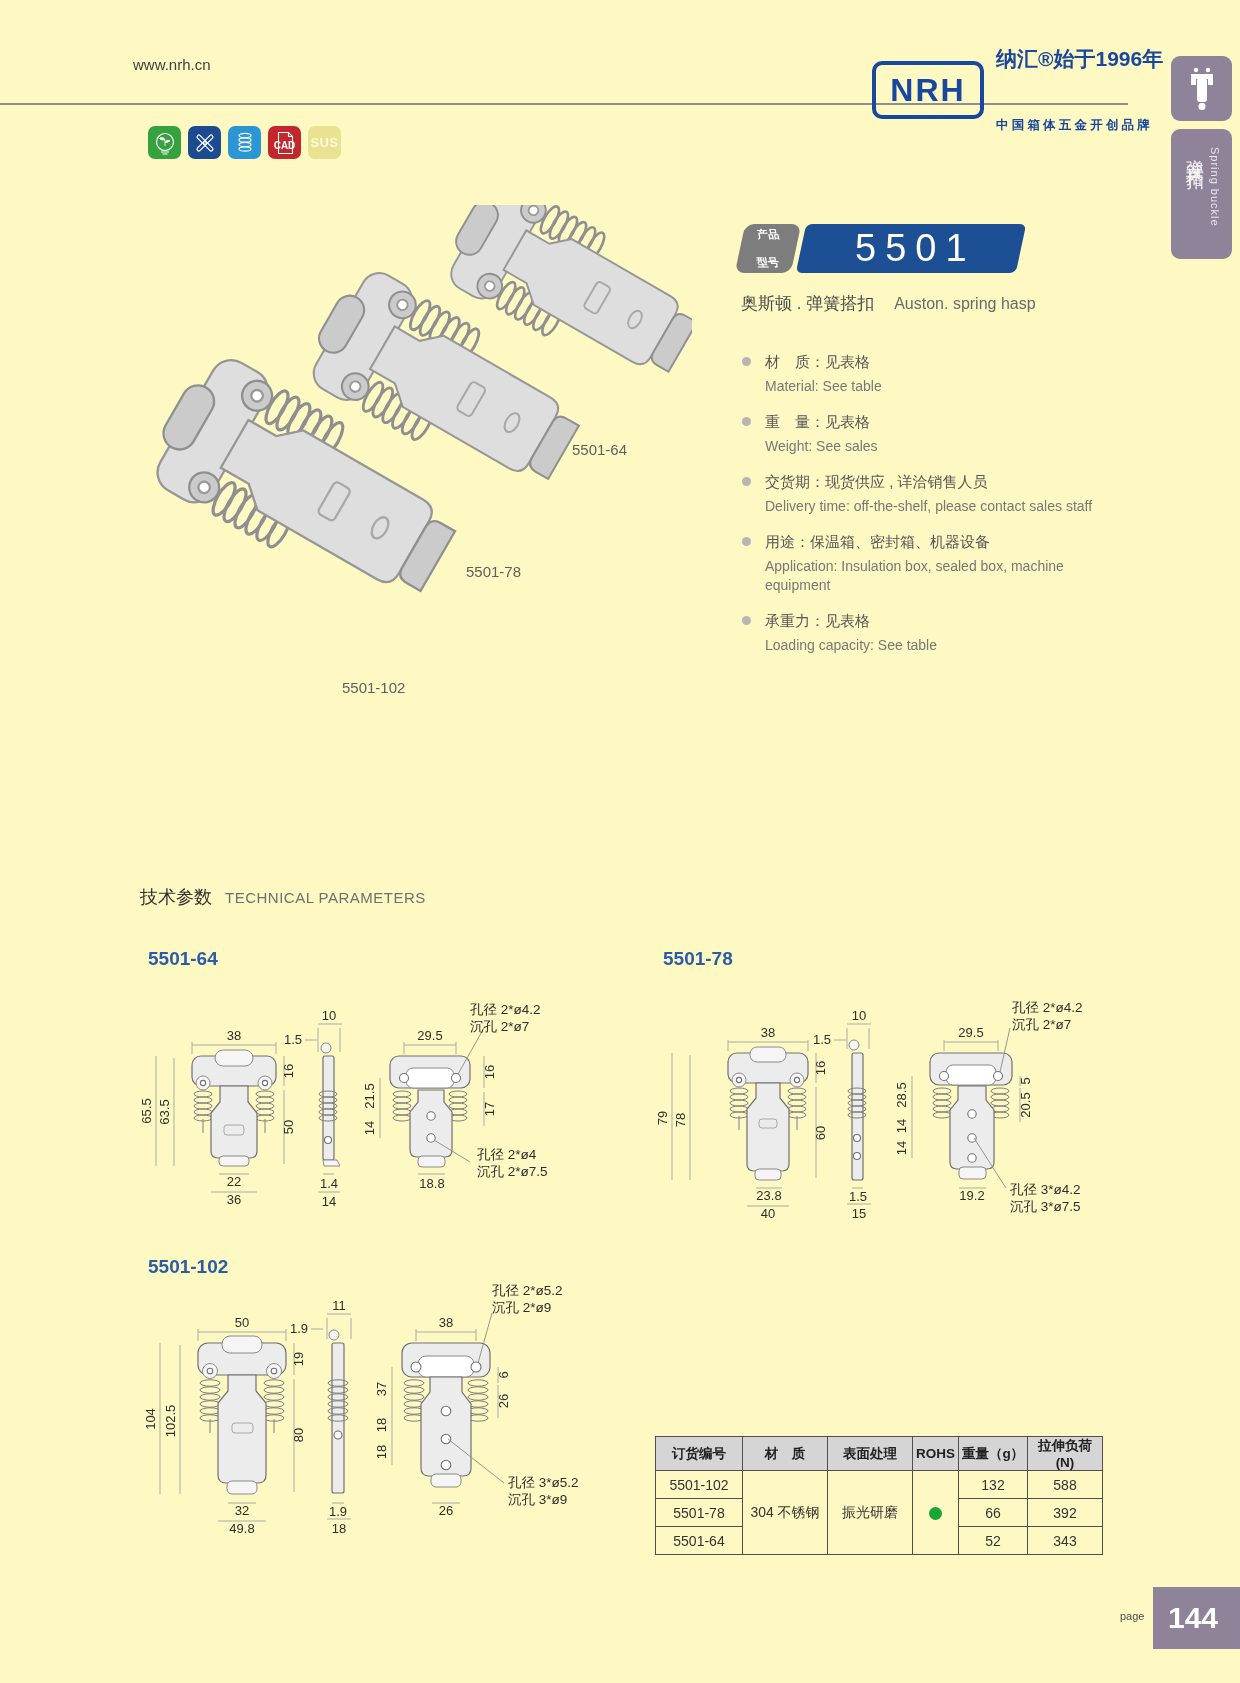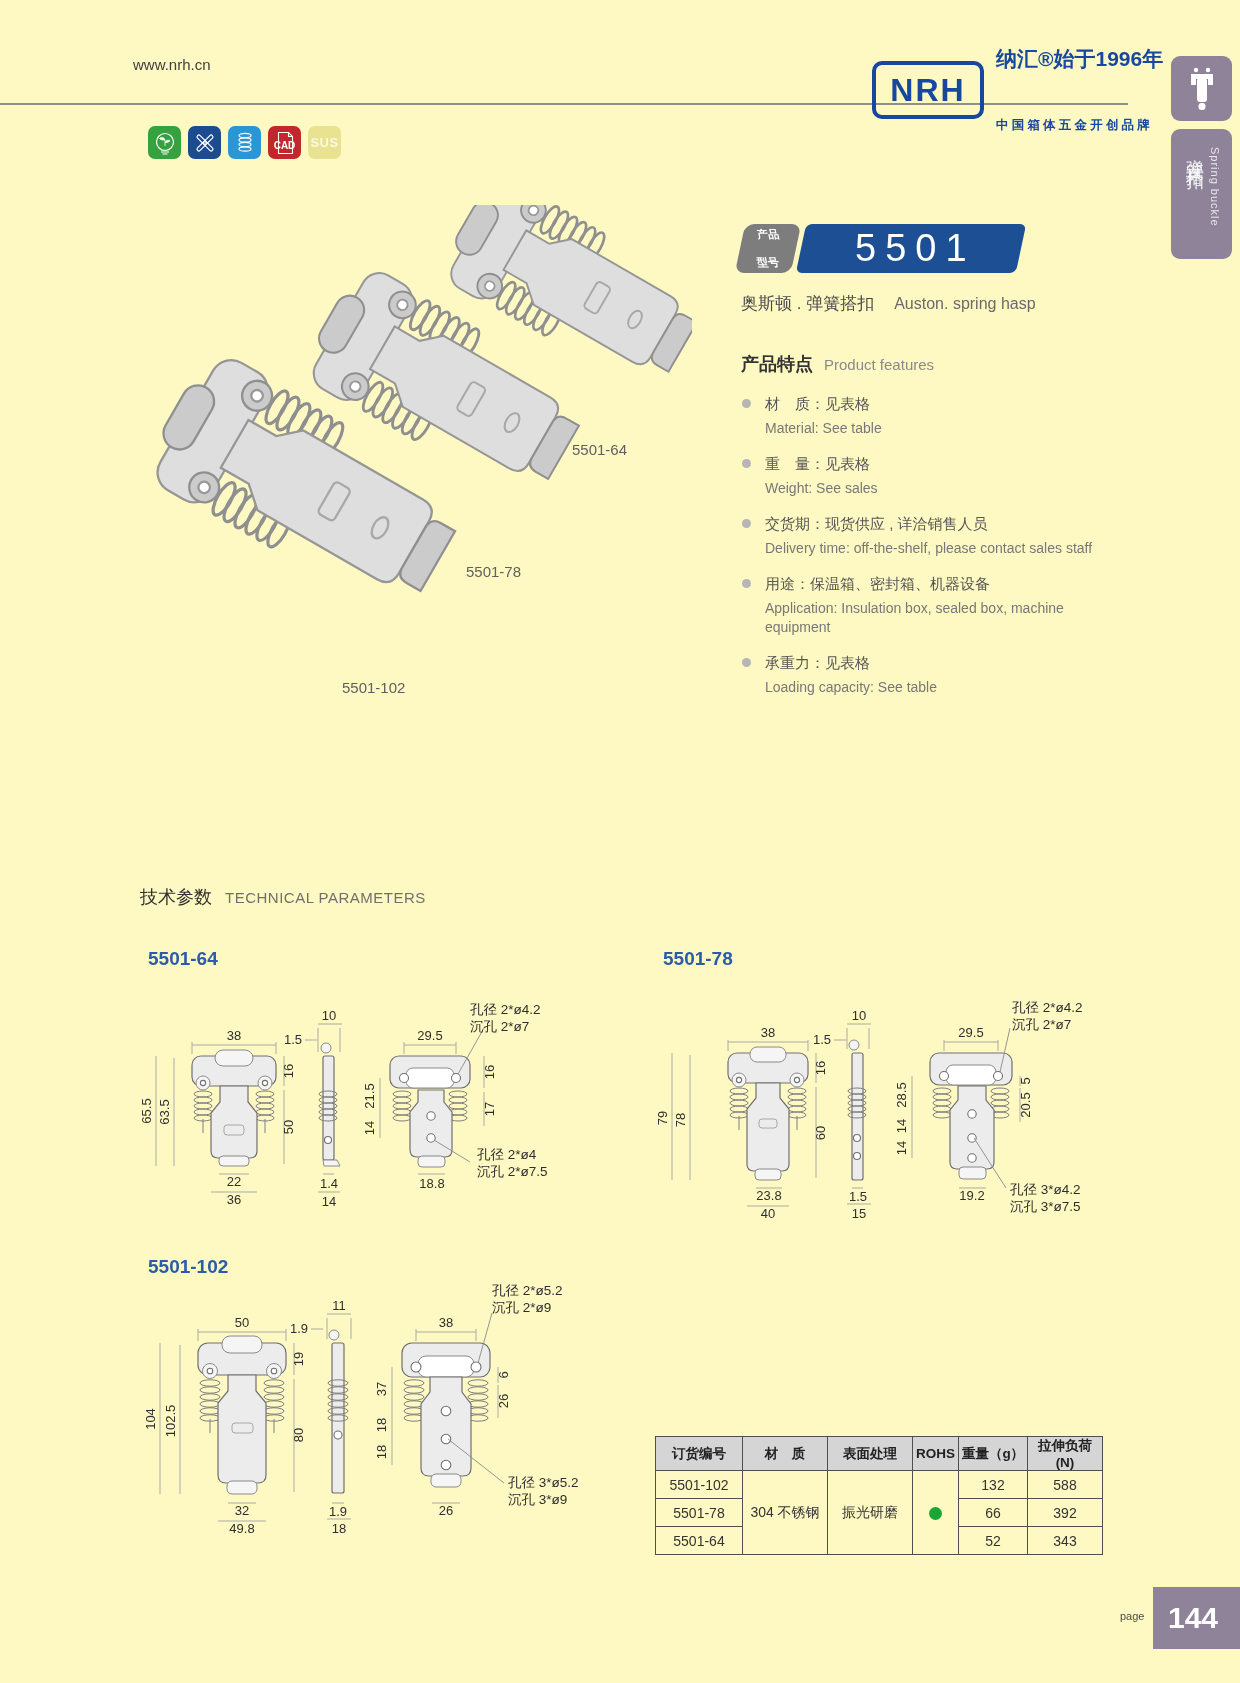--- a/index.html
+++ b/index.html
@@ -238,24 +238,20 @@
       <use href="#latch-sym" transform="translate(325,75) rotate(-60) scale(1.9)"></use>
       <use href="#latch-sym" transform="translate(187,175) rotate(-60) scale(2.05)"></use>
       <use href="#latch-sym" transform="translate(30,275) rotate(-60) scale(2.3)"></use>
     </svg>
     <span class="photo-label lbl-64">5501-64</span>
     <span class="photo-label lbl-78">5501-78</span>
     <span class="photo-label lbl-102">5501-102</span>
   </div>
 
   <div class="abs features">
-    <div class="features-title">
-      <span class="cn">产品特点</span>
-      <span class="en">Product features</span>
-    </div>
     <div class="feat">
         <span class="dot"></span>
         <div class="cn">材　质：见表格</div>
         <div class="en">Material: See table</div>
       </div>
     <div class="feat">
         <span class="dot"></span>
         <div class="cn">重　量：见表格</div>
         <div class="en">Weight: See sales</div>
       </div>

